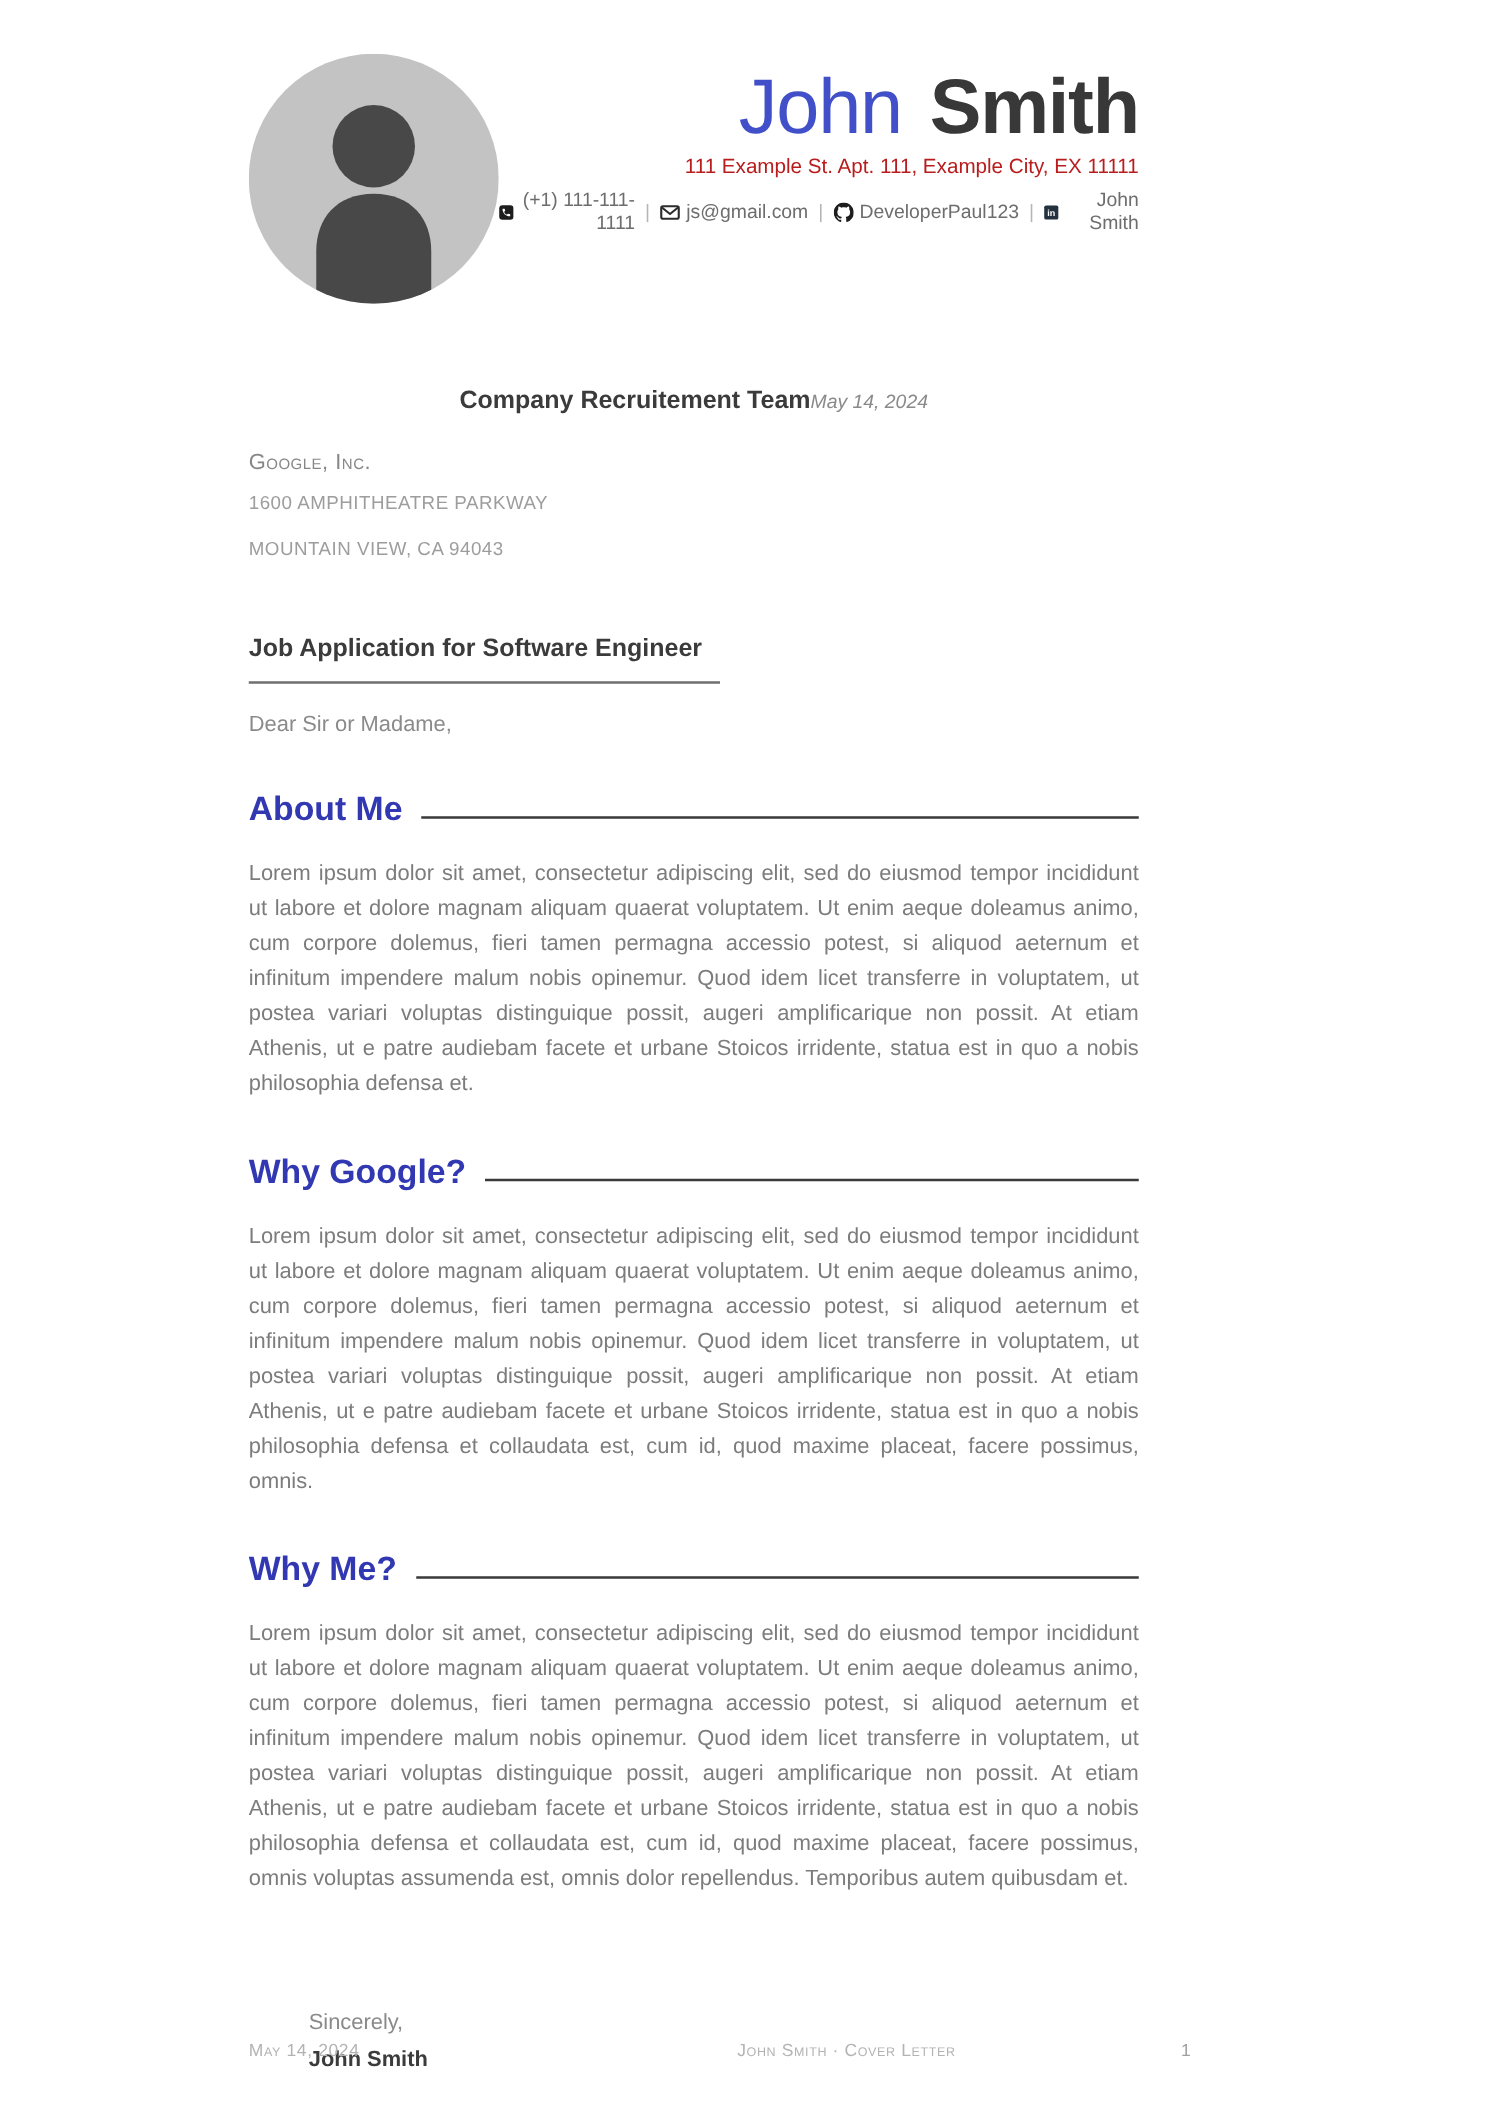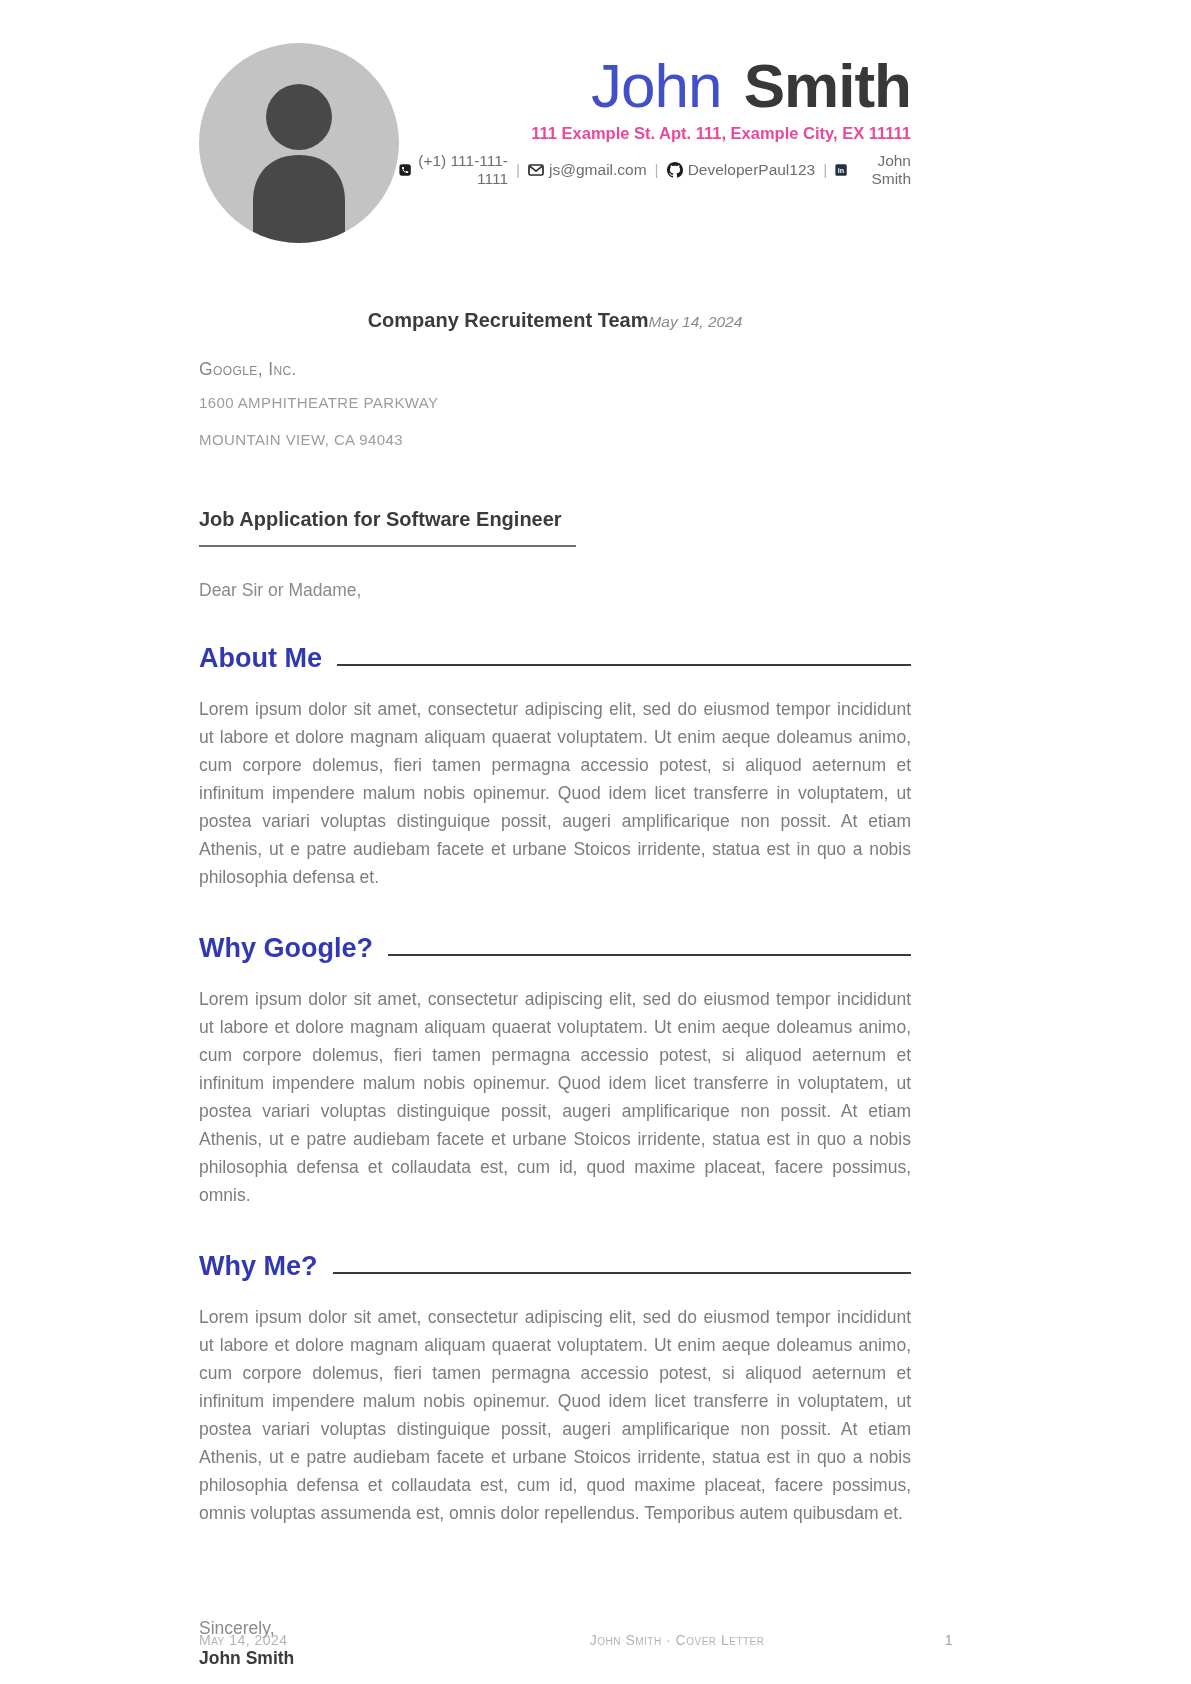--- a/index.html
+++ b/index.html
@@ -20,21 +20,21 @@
   .header-right { text-align:right; padding-top:12px; }
   .name { font-size:62px; line-height:1; letter-spacing:-1px; white-space:nowrap; }
   .name .fn { color:#4150c9; font-weight:300; }
   .name .ln { color:#383838; font-weight:700; margin-left:6px; }
   .position {
     margin-top:10px;
     font-variant:small-caps;
     font-size:19px; font-weight:600;
     color:#3645be; letter-spacing:.4px;
   }
-  .address { margin-top:7px; font-size:16.5px; font-weight:700; color:#ec4899; }
+  .address { margin-top:7px; font-size:16.5px; font-weight:400; color:#b91c1c; }
   .contact-row {
     margin-top:9px; font-size:15.5px; color:#6d6d6d;
     display:flex; align-items:center; gap:8px;
   }
   .contact-item { display:inline-flex; align-items:center; gap:5px; }
   .contact-sep { color:#b5b5b5; }
   .cicon { width:16px; height:16px; display:inline-block; }
 
   
   .recipient-row { margin-top:66px; display:flex; justify-content:center; align-items:baseline; }
@@ -44,35 +44,35 @@
   .addr-line { margin-top:9px; font-size:15px; color:#9d9d9d; letter-spacing:.4px; line-height:28px; }
 
   
   .subject { margin-top:54px; }
   .subject span {
     display:inline-block;
     font-size:20px; font-weight:700; color:#3b3b3b;
     padding-right:14px; padding-bottom:14px;
     border-bottom:2px solid #6f6f6f;
   }
-  .salutation { margin-top:33px; font-size:17.5px; color:#8a8a8a; }
+  .salutation { margin-top:22px; font-size:17.5px; color:#8a8a8a; }
 
   
   .section { margin-top:42px; }
   .section-head { display:flex; align-items:center;text-align:right; }
   .section-title { font-size:27px; font-weight:700; color:#3138b2; white-space:nowrap; }
   .section-rule { flex:1 1 auto; height:2px; background:#3a3a3a; margin-left:15px; margin-top:12px; }
   .section-body {
     margin-top:21px;
     font-size:17.5px; line-height:28px; color:#7c7c7c;
     text-align:justify;
   }
 
   
-  .closing { margin-top:86px; font-size:17.5px; line-height:30px; }
+  .closing { margin-top:86px; font-size:17.5px; line-height:30px;margin-left:48px; }
   .closing-word { color:#8a8a8a; }
   .signature { font-weight:700; color:#3b3b3b; }
   .attachment { margin-top:36px; font-size:17.5px; font-style:italic; color:#8a8a8a; }
 
   
   .footer {
     position:absolute; left:81px; right:120px; bottom:36px;
     display:flex; align-items:baseline;
     font-variant:small-caps; font-size:14px; color:#b3b3b3; letter-spacing:.5px;
   }

